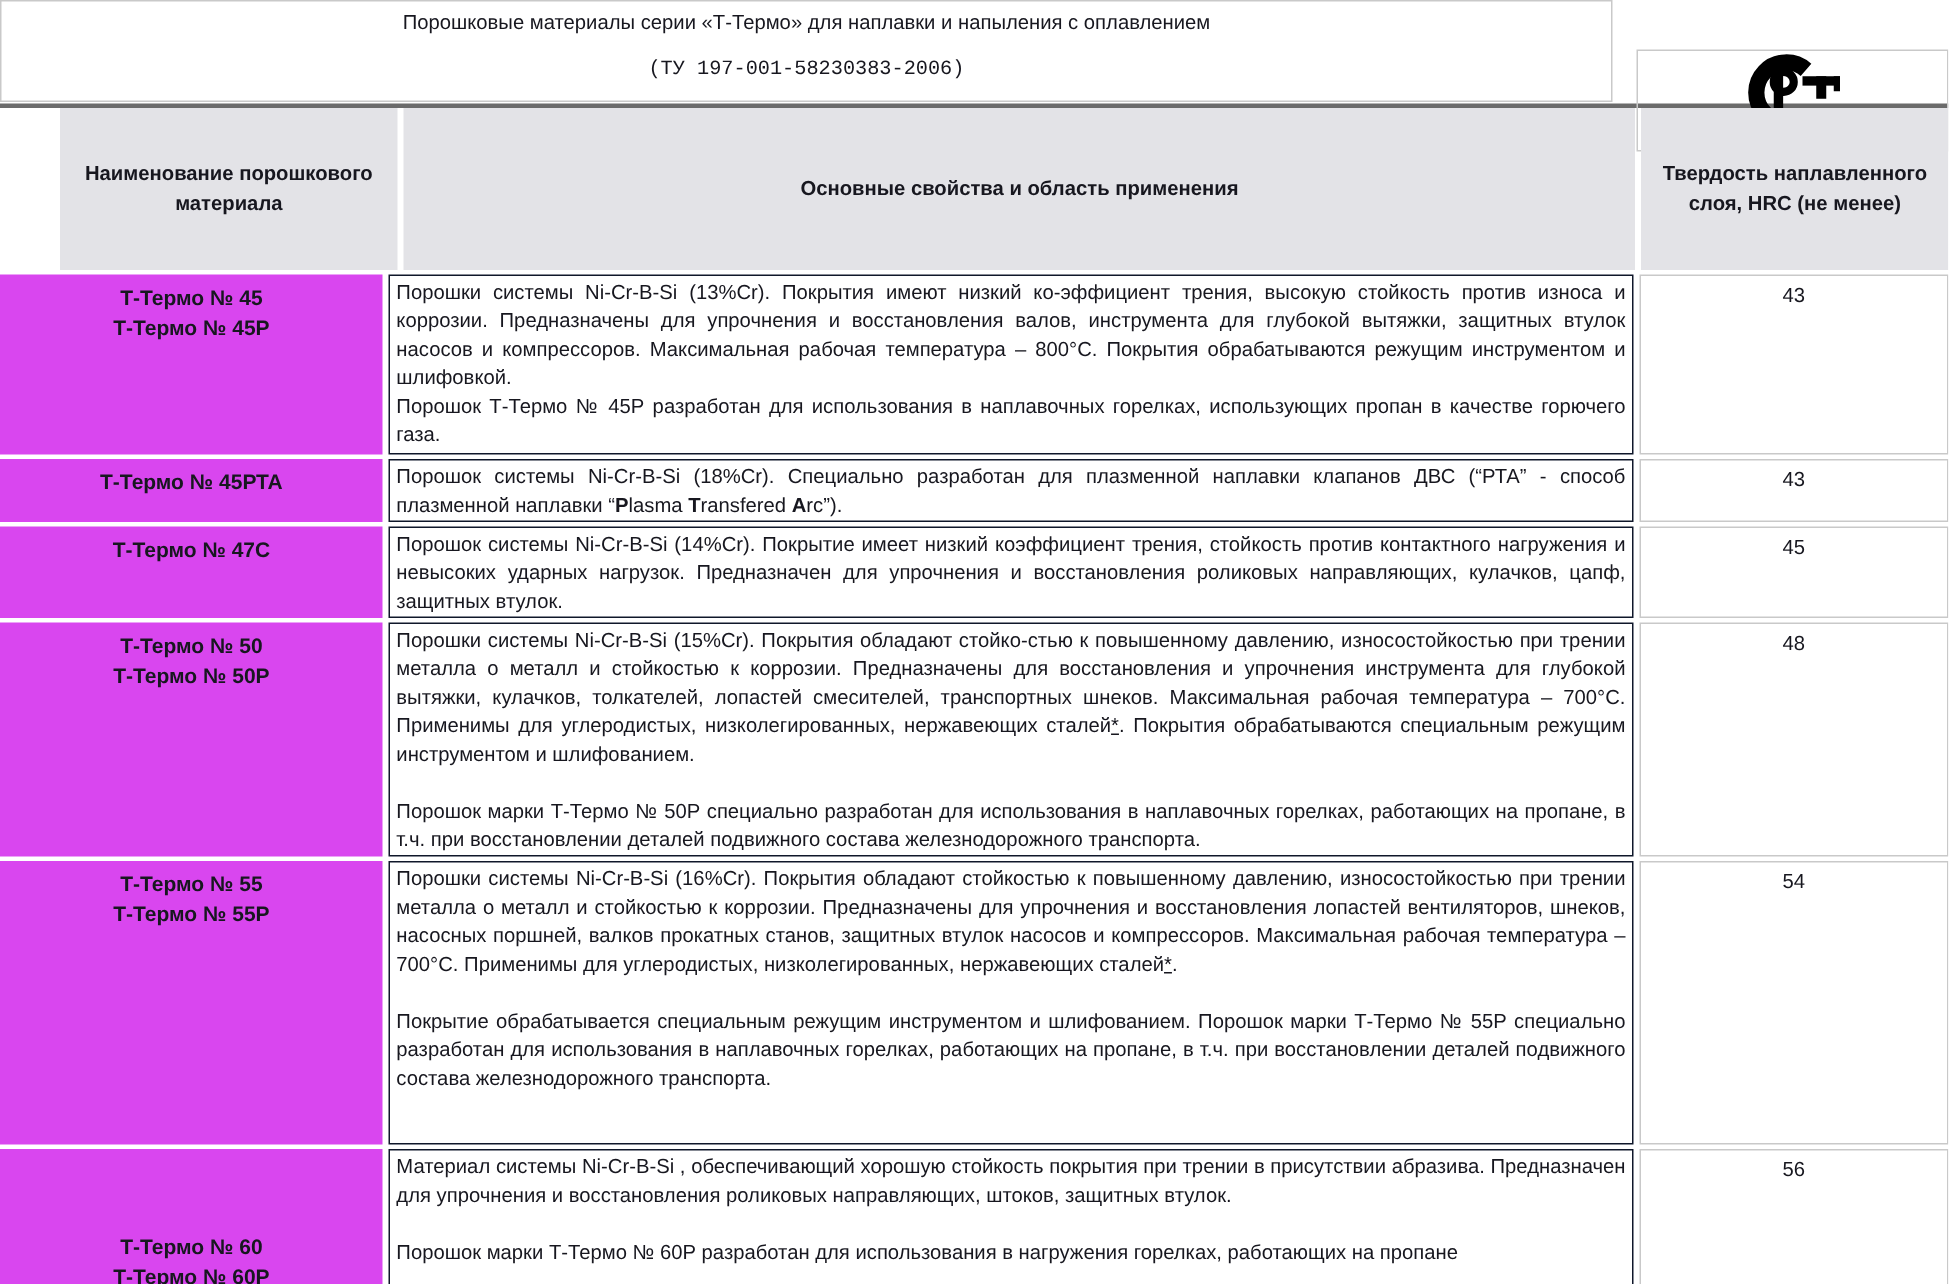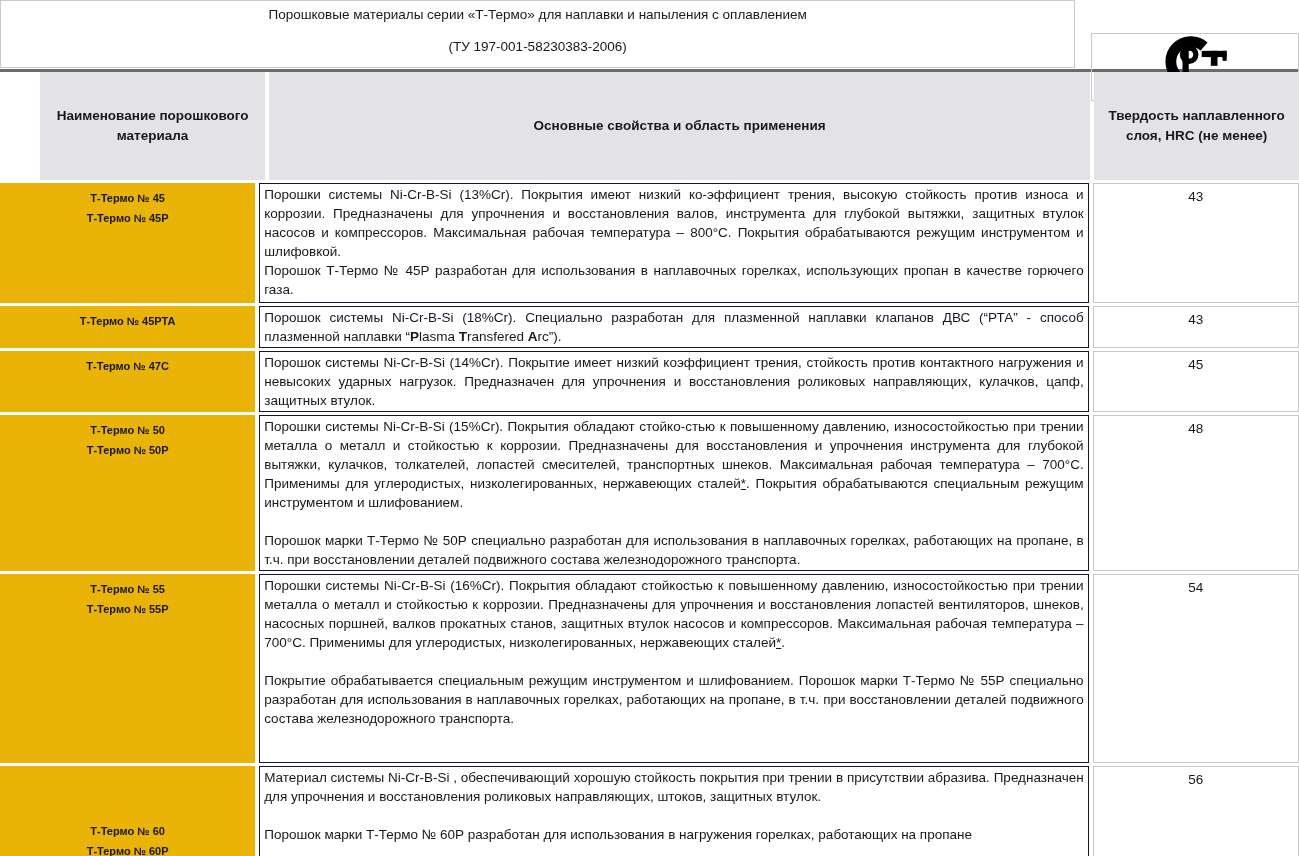--- a/index.html
+++ b/index.html
@@ -14,21 +14,21 @@
   }
   
   .top-band { display: flex; gap: 16px; height: 68px; }
   .title-cell {
     width: 1087px; height: 68px;
     border: 1px solid #c9c9c9;
     text-align: center;
     font-size: 13.5px;
   }
   .title-cell .t1 { margin-top: 6px; }
-  .title-cell .t2 { margin-top: 17px; }
+  .title-cell .t2 { margin-top: 17px; font-family: Liberation Mono, monospace; }
   .logo-cell {
     width: 210px; height: 68px;
     border: 1px solid #c9c9c9;
     display: flex; flex-direction: column; align-items: center; justify-content: center; margin-top: 33px;
   }
   .logo-cell svg { display: block; }
   .cert-code { font-size: 12px; font-weight: bold; letter-spacing: 1px; margin-top: 0px; }
   
   .rule { height: 3px; background: #6b6b6b; margin-top: 1px; }
   
@@ -44,22 +44,22 @@
   .hc2 { width: 848px; }
   .hc3 { width: 211px; }
   .tbody .row { display: flex; gap: 4px; margin-top: 3px; align-items: stretch; }
   .tbody .row:nth-child(1) { min-height: 120px; }
   .tbody .row:nth-child(2) { min-height: 39px; }
   .tbody .row:nth-child(3) { min-height: 59px; }
   .tbody .row:nth-child(4) { min-height: 150px; }
   .tbody .row:nth-child(5) { min-height: 189px; }
   .tbody .row:nth-child(6) { min-height: 150px; }
   .name-cell {
-    width: 261px; background: #eab308;
-    text-align: center; font-weight: bold; font-size: 11px; line-height: 20px;
+    width: 261px; background: #d946ef;
+    text-align: center; font-weight: bold; font-size: 14px; line-height: 20px;
     padding-top: 5px;
   }
   .row.v-middle .name-cell {
     display: flex; flex-direction: column; justify-content: center; padding-top: 0;
   }
   .desc-cell {
     width: 848px; background: #ffffff;
     border: 1px solid #0f172a;
     padding: 1px 4px;
     font-size: 13.5px; line-height: 19px;

